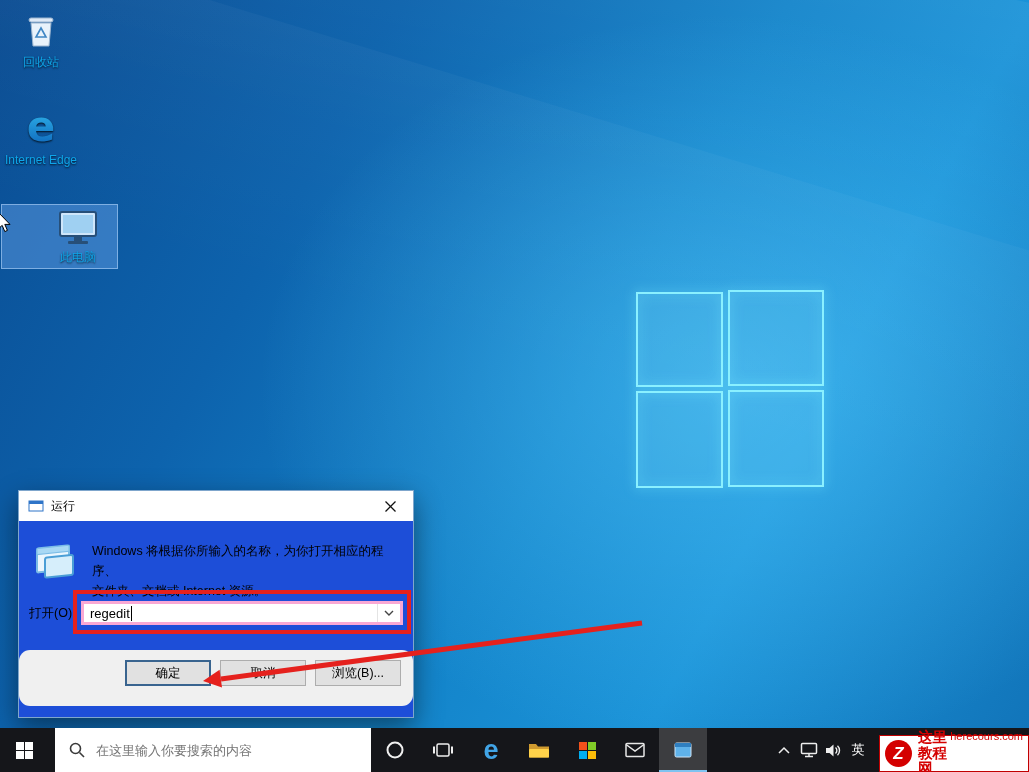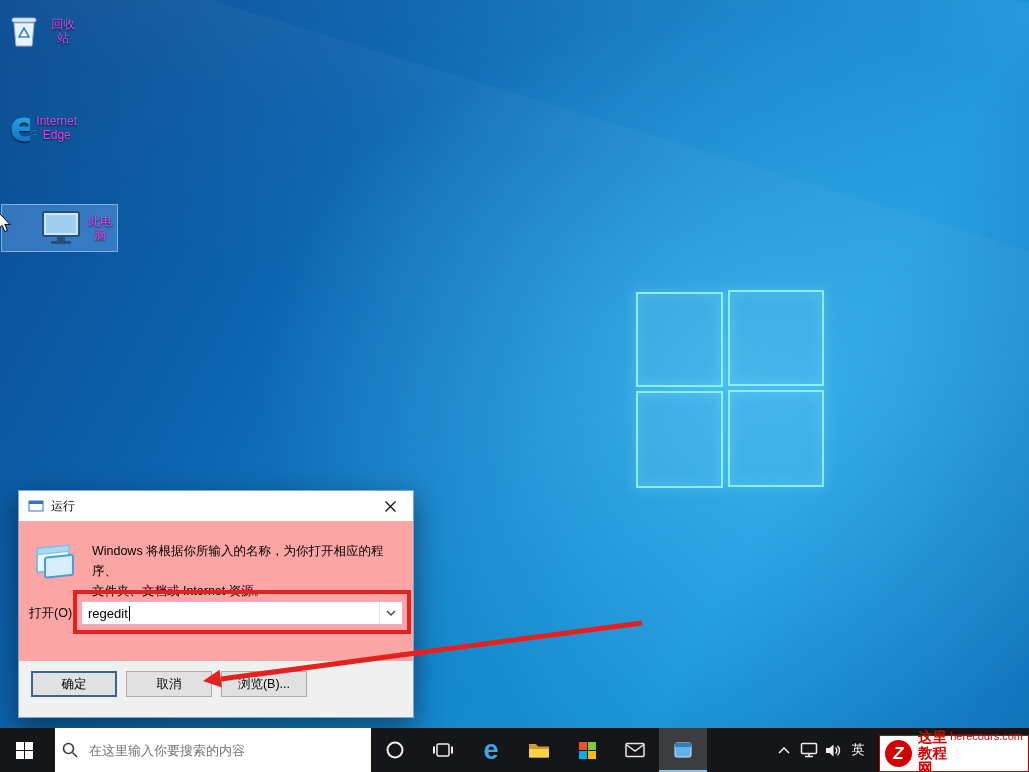--- a/index.html
+++ b/index.html
@@ -12,65 +12,65 @@
       radial-gradient(760px 600px at 71% 50%, rgba(90,205,255,.50), rgba(90,205,255,0) 62%),
       linear-gradient(118deg,#0a4c92 0%,#0d63ad 28%,#1485cb 55%,#1b93d8 72%,#1173b8 100%);}
   .beam{position:absolute;left:-180px;top:-90px;width:1500px;height:430px;
         transform:rotate(12deg);pointer-events:none;
         background:linear-gradient(180deg,rgba(255,255,255,.055),rgba(255,255,255,0) 60%);}
   .beam2{top:120px;transform:rotate(17deg);opacity:.6;}
   .winlogo{position:absolute;left:600px;top:268px;
            filter:drop-shadow(0 0 6px rgba(120,235,255,.85));}
 
   
-  .dicon{position:absolute;left:2px;width:78px;display:flex;flex-direction:row;
-         align-items:center;gap:3px;padding:4px 0;color:#d946ef;font-size:12px;
+  .dicon{position:absolute;left:2px;width:78px;display:flex;flex-direction:column;
+         align-items:center;gap:3px;padding:4px 0;color:#0ea5e9;font-size:12px;
          text-align:center;text-shadow:0 1px 2px rgba(0,0,0,.8);cursor:default;}
   .dicon .lbl{line-height:14px;}
   .dicon.selected{background:rgba(105,165,235,.45);outline:1px solid rgba(175,212,255,.7);padding-left:37px;}
 
   
   .run-dialog{position:absolute;left:18px;top:490px;width:396px;height:228px;
-              background:#fca5a5;border:1px solid #7fa6cc;box-sizing:border-box;
+              background:#1d4ed8;border:1px solid #7fa6cc;box-sizing:border-box;
               box-shadow:0 10px 26px rgba(0,0,0,.45);z-index:10;font-size:12.5px;color:#000;}
   .rd-titlebar{position:absolute;left:0;top:0;right:0;height:30px;display:flex;
                align-items:center;padding-left:9px;background:#fff;}
   .rd-title{margin-left:7px;font-size:12px;}
   .rd-close{margin-left:auto;width:46px;height:30px;display:flex;align-items:center;
             justify-content:center;cursor:pointer;}
   .rd-desc{position:absolute;left:14px;top:46px;right:12px;display:flex;gap:16px;}
   .rd-desc-text{line-height:20px;padding-top:4px;}
   .rd-open-row{position:absolute;left:10px;top:110px;right:10px;height:24px;
                display:flex;align-items:center;}
   .rd-open-label{width:52px;flex:0 0 52px;}
-  .combo{flex:1;height:24px;border:1px solid #f9a8d4;background:#fff;display:flex;
+  .combo{flex:1;height:24px;border:3px solid #f9a8d4;background:#fff;display:flex;
          align-items:center;box-sizing:border-box;}
   .combo-value{padding-left:6px;font-size:13px;}
   .caret{width:1px;height:15px;background:#000;margin-left:1px;}
   .combo-drop{margin-left:auto;width:22px;height:100%;display:flex;align-items:center;
               justify-content:center;border-left:1px solid #e4e4e4;cursor:pointer;}
-  .rd-footer{position:absolute;left:0;right:0;bottom:0;height:56px;background:#f0f0f0;
-             display:flex;gap:9px;padding:10px 12px 0;
-             box-sizing:border-box;}
+  .rd-footer{position:absolute;left:0;right:0;bottom:11px;height:56px;background:#f0f0f0;
+             display:flex;justify-content:flex-end;gap:9px;padding:10px 12px 0;
+             box-sizing:border-box;border-radius:11px;}
   .dlg-btn{min-width:86px;height:26px;background:#e1e1e1;border:1px solid #adadad;
            font-size:12.5px;font-family:inherit;display:flex;align-items:center;
            justify-content:center;cursor:pointer;box-sizing:border-box;}
   .dlg-btn.primary{border:2px solid #39648f;}
 
   
   .annot{position:absolute;left:0;top:0;z-index:20;pointer-events:none;}
 
   
   .taskbar{position:absolute;left:0;right:0;bottom:0;height:44px;background:#15161a;
            display:flex;align-items:center;z-index:30;}
   .tb-btn{width:48px;height:44px;display:flex;align-items:center;justify-content:center;
           cursor:pointer;flex:0 0 auto;}
   .tb-start{width:48px;}
   .tb-search{width:316px;height:44px;background:#fff;display:flex;align-items:center;
-             gap:9px;padding:0 7px;box-sizing:border-box;margin-left:7px;cursor:text;}
+             gap:9px;padding:0 14px;box-sizing:border-box;margin-left:7px;cursor:text;}
   .tb-search input{border:none;outline:none;flex:1;font-size:13px;color:#1a1a1a;
                    font-family:inherit;background:transparent;}
   .tb-edge{font-size:27px;font-weight:bold;color:#41a4e6;line-height:1;}
   .tb-active{background:rgba(255,255,255,.17);box-shadow:inset 0 -2px 0 #7fc3f0;}
   .tray{position:absolute;right:159px;top:0;height:44px;display:flex;align-items:center;}
   .tray .tb-btn{width:25px;}
   .tray-ime{color:#fff;font-size:13px;width:24px;text-align:center;cursor:pointer;}
 
   
   .watermark{position:absolute;right:0;bottom:0;width:150px;height:37px;background:#fff;

